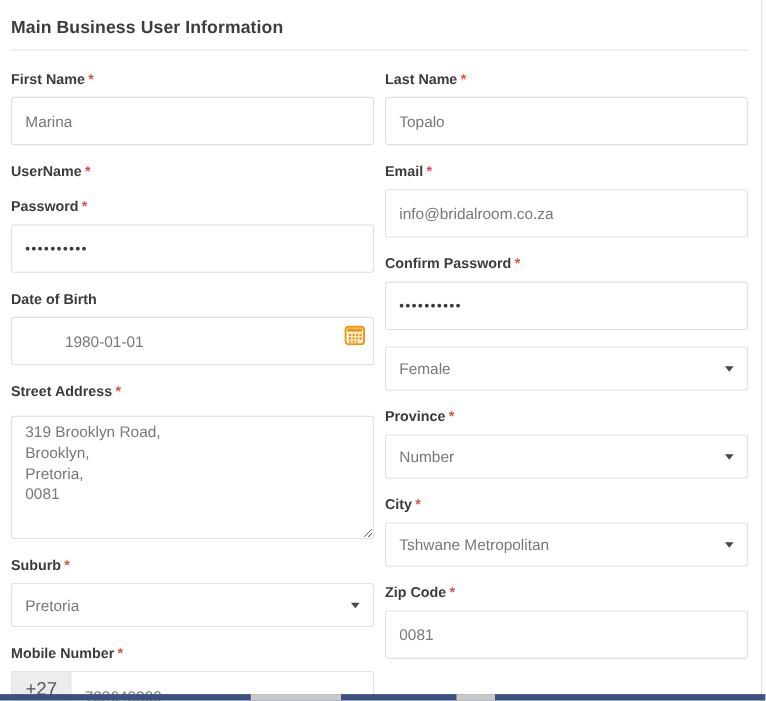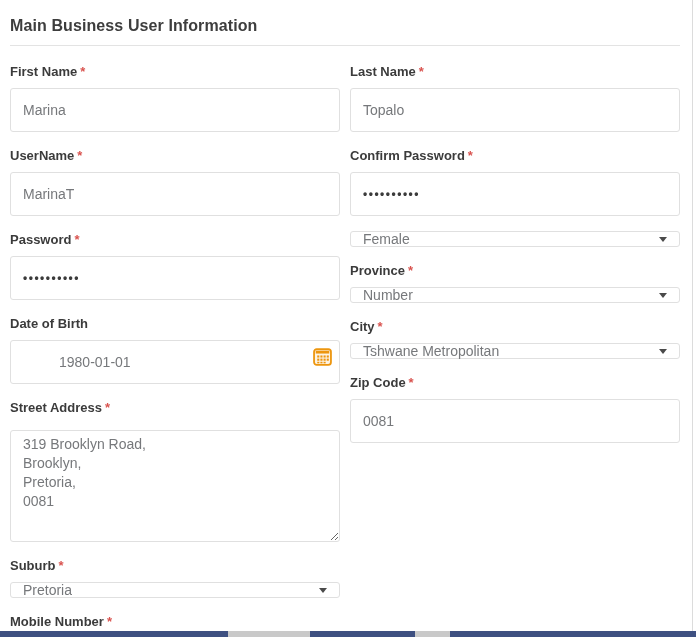--- a/index.html
+++ b/index.html
@@ -35,21 +35,21 @@
   }
   .text-input { height: 44px; padding: 0 12px; outline: none; }
   .pwd-input { font-size: 12px; letter-spacing: 1.5px; color: #3b3b3b; font-weight: bold; }
   .dob-wrap { position: relative; }
   .dob-wrap .text-input { padding-right: 36px; padding-left: 48px; }
   .calendar-btn {
     position: absolute; right: 8px; top: 7px; width: 19px; height: 19px;
     border: none; background: transparent; padding: 0; cursor: pointer; line-height: 0;
   }
   .select-box {
-    height: 16px; padding: 0 12px; display: flex; align-items: center;
+    height: 40px; padding: 0 12px; display: flex; align-items: center;
     justify-content: space-between; cursor: pointer;
   }
   .select-box .select-value { overflow: hidden; white-space: nowrap; }
   .caret {
     width: 0; height: 0; flex: 0 0 auto; margin-left: 8px;
     border-left: 4px solid transparent; border-right: 4px solid transparent;
     border-top: 5px solid #4a4a4a;
   }
   .textarea-input {
     height: 112px; padding: 4px 12px; line-height: 19px; resize: both;
@@ -84,21 +84,20 @@
 
     <div class="col">
 
       <div class="group">
         <label class="field-label"><span>First Name</span><span class="req">*</span></label>
         <input class="text-input" type="text" value="Marina" style="">
       </div>
 
       <div class="group">
         <label class="field-label"><span>UserName</span><span class="req">*</span></label>
-        <input class="text-input" type="text" value="MarinaT" style="">
       </div>
 
       <div class="group">
         <label class="field-label"><span>Password</span><span class="req">*</span></label>
         <input class="text-input pwd-input" type="text" value="••••••••••" style="">
       </div>
 
       <div class="group">
         <label class="field-label"><span>Date of Birth</span></label>
         <div class="dob-wrap">
@@ -151,20 +150,24 @@
 
     </div>
 
     <div class="col">
 
       <div class="group">
         <label class="field-label"><span>Last Name</span><span class="req">*</span></label>
         <input class="text-input" type="text" value="Topalo" style="">
       </div>
 
+      <div class="group">
+        <label class="field-label"><span>Email</span><span class="req">*</span></label>
+        <input class="text-input" type="text" value="info@bridalroom.co.za" style="">
+      </div>
 
       <div class="group">
         <label class="field-label"><span>Confirm Password</span><span class="req">*</span></label>
         <input class="text-input pwd-input" type="text" value="••••••••••" style="">
       </div>
 
       <div class="group">
         <div class="select-box">
           <span class="select-value">Female</span>
           <span class="caret"></span>

